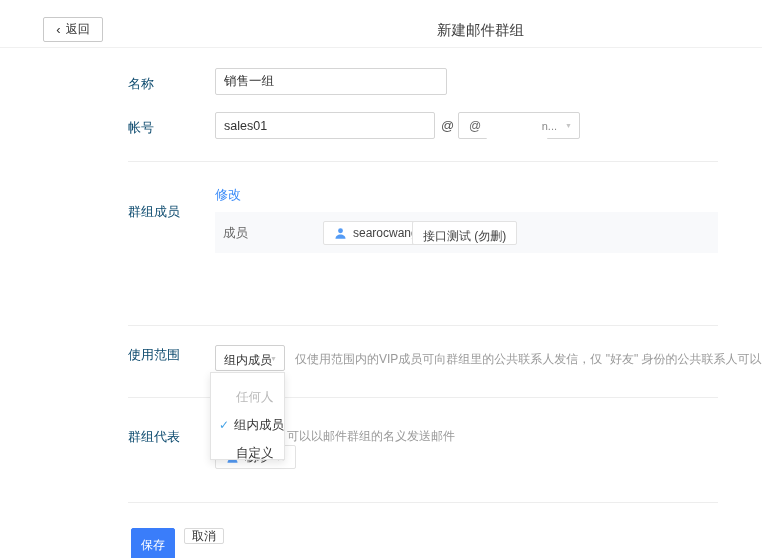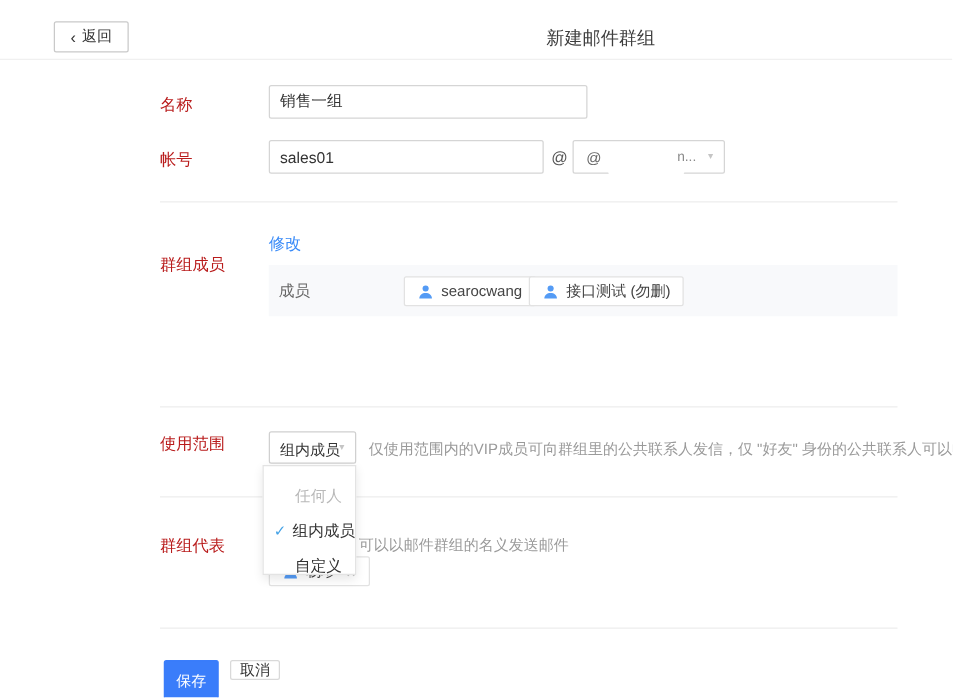--- a/index.html
+++ b/index.html
@@ -11,21 +11,21 @@
   .abs { position:absolute; }
 
   
   .back-btn { left:43px; top:17px; width:60px; height:25px; border:1px solid #c9c9c9; border-radius:2px;
     background:#fff; font-size:12px; color:#333; display:flex; align-items:center; justify-content:center; gap:5px; cursor:pointer; }
   .back-chevron { font-size:13px; color:#333; line-height:1; }
   .page-title { left:437px; top:21px; font-size:14.5px; color:#3e3e3e; }
   .hdr-divider { left:0; top:47px; width:762px; height:1px; background:#f0f0f0; }
 
   
-  .flabel { font-size:13px; color:#b91c1c; }
+  .flabel { font-size:13px; color:#0c4a6e; }
   .tinput { height:27px; border:1px solid #d5d5d5; border-radius:2px; padding:0 8px; font-size:12.5px; color:#333;
     font-family:"Liberation Sans","DejaVu Sans",sans-serif; outline:none; background:#fff; }
   .divider { height:1px; background:#ededed; left:128px; width:590px; }
 
   
   .at-symbol { left:441px; top:118px; font-size:13px; color:#555; }
   .domain-select { left:458px; top:112px; width:122px; height:27px; border:1px solid #d5d5d5; border-radius:2px;
     background:#fff; cursor:pointer; }
   .domain-prefix { position:absolute; left:10px; top:6px; font-size:12px; color:#666; }
   .domain-suffix { position:absolute; right:22px; top:7px; font-size:11px; color:#8a8a8a; z-index:4; }
@@ -70,21 +70,21 @@
 <div class="page">
 
   <button class="abs back-btn">
     <span class="back-chevron">‹</span>
     <span>返回</span>
   </button>
   <div class="abs page-title">新建邮件群组</div>
   <div class="abs hdr-divider"></div>
 
   <div class="abs flabel" style="left:128px; top:75px;">名称</div>
-  <input class="abs tinput" style="left: 215px; top: 68px; width: 255px;" value="销售一组">
+  <input class="abs tinput" style="left: 215px; top: 68px; width: 232px;" value="销售一组">
 
   <div class="abs flabel" style="left:128px; top:119px;">帐号</div>
   <input class="abs tinput" style="left: 215px; top: 112px; width: 220px;" value="sales01">
   <div class="abs at-symbol">@</div>
   <div class="abs domain-select">
     <span class="domain-prefix">@</span>
     <span class="redact-blob"></span>
     <span class="domain-suffix">n...</span>
     <span class="dd-arrow">▼</span>
   </div>
@@ -96,21 +96,21 @@
 
   <div class="abs panel-row" style="top:212px; height:41px;">
     <span class="panel-label" style="top:13px;">成员</span>
     <span class="tag" style="left:108px; top:9px;">
       <svg class="icon-svg" viewBox="0 0 16 16">
         <circle cx="8" cy="4.6" r="3" fill="#549bf5"></circle>
           <path d="M1.8 14.5c0-3.4 2.8-5.4 6.2-5.4s6.2 2 6.2 5.4z" fill="#549bf5"></path>
       </svg>
       <span>searocwang</span>
     </span>
-    <span class="tag" style="left:208px; top:9px;">
+    <span class="tag" style="left:197px; top:9px;flex-direction:column;">
       <svg class="icon-svg" viewBox="0 0 16 16">
         <circle cx="8" cy="4.6" r="3" fill="#549bf5"></circle>
           <path d="M1.8 14.5c0-3.4 2.8-5.4 6.2-5.4s6.2 2 6.2 5.4z" fill="#549bf5"></path>
       </svg>
       <span>接口测试 (勿删)</span>
     </span>
   </div>
 
 
   <div class="abs divider" style="top:325px;"></div>

